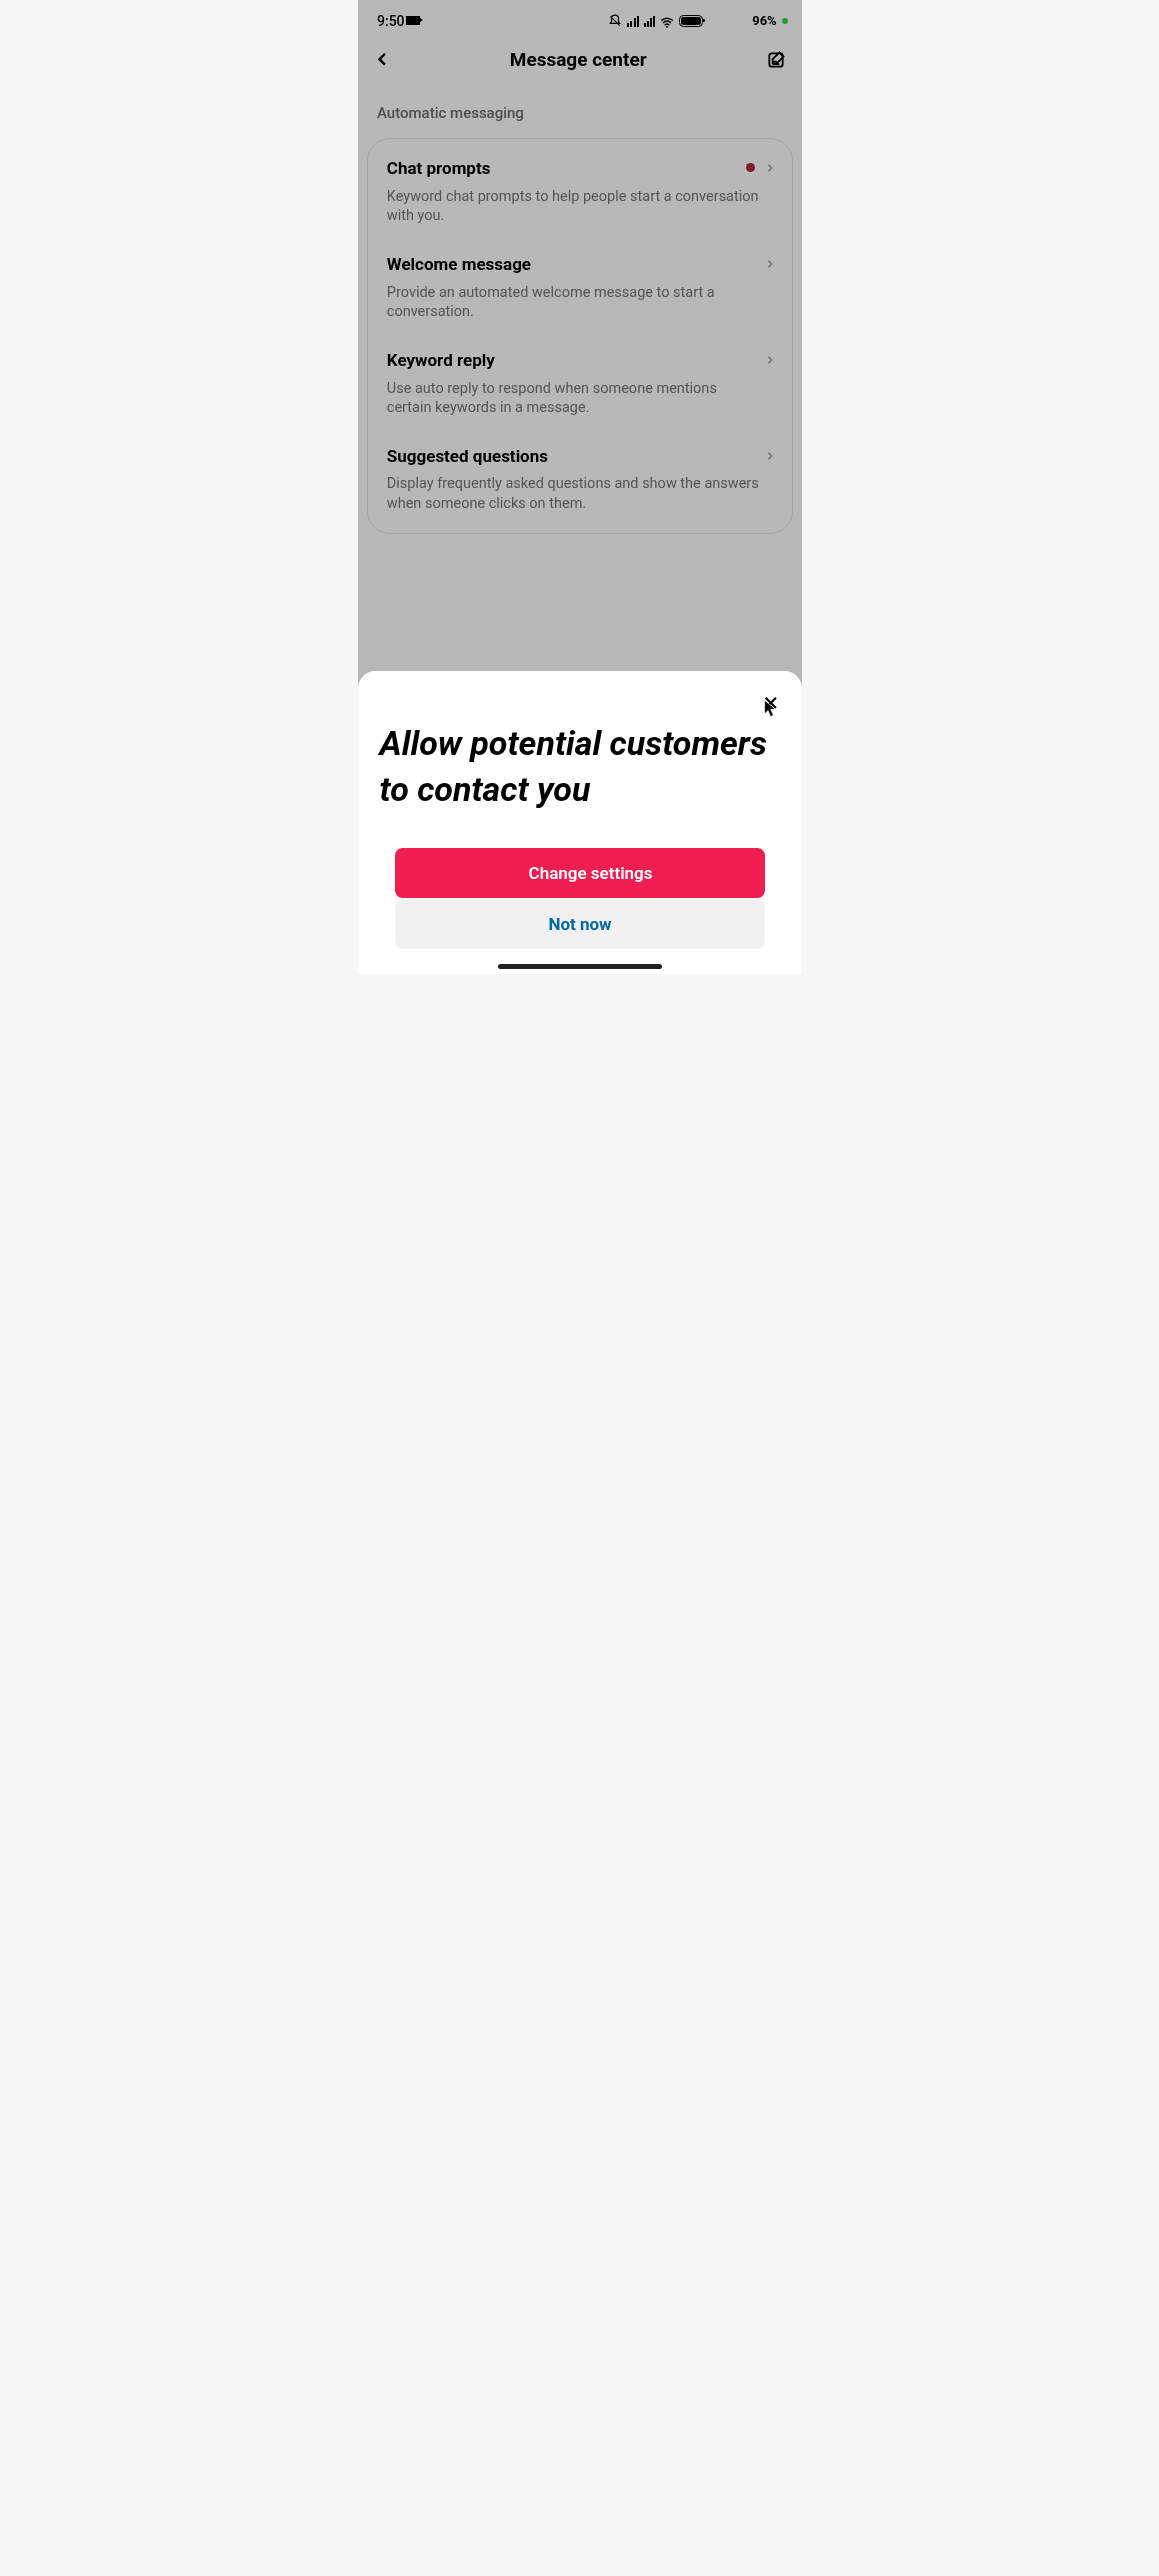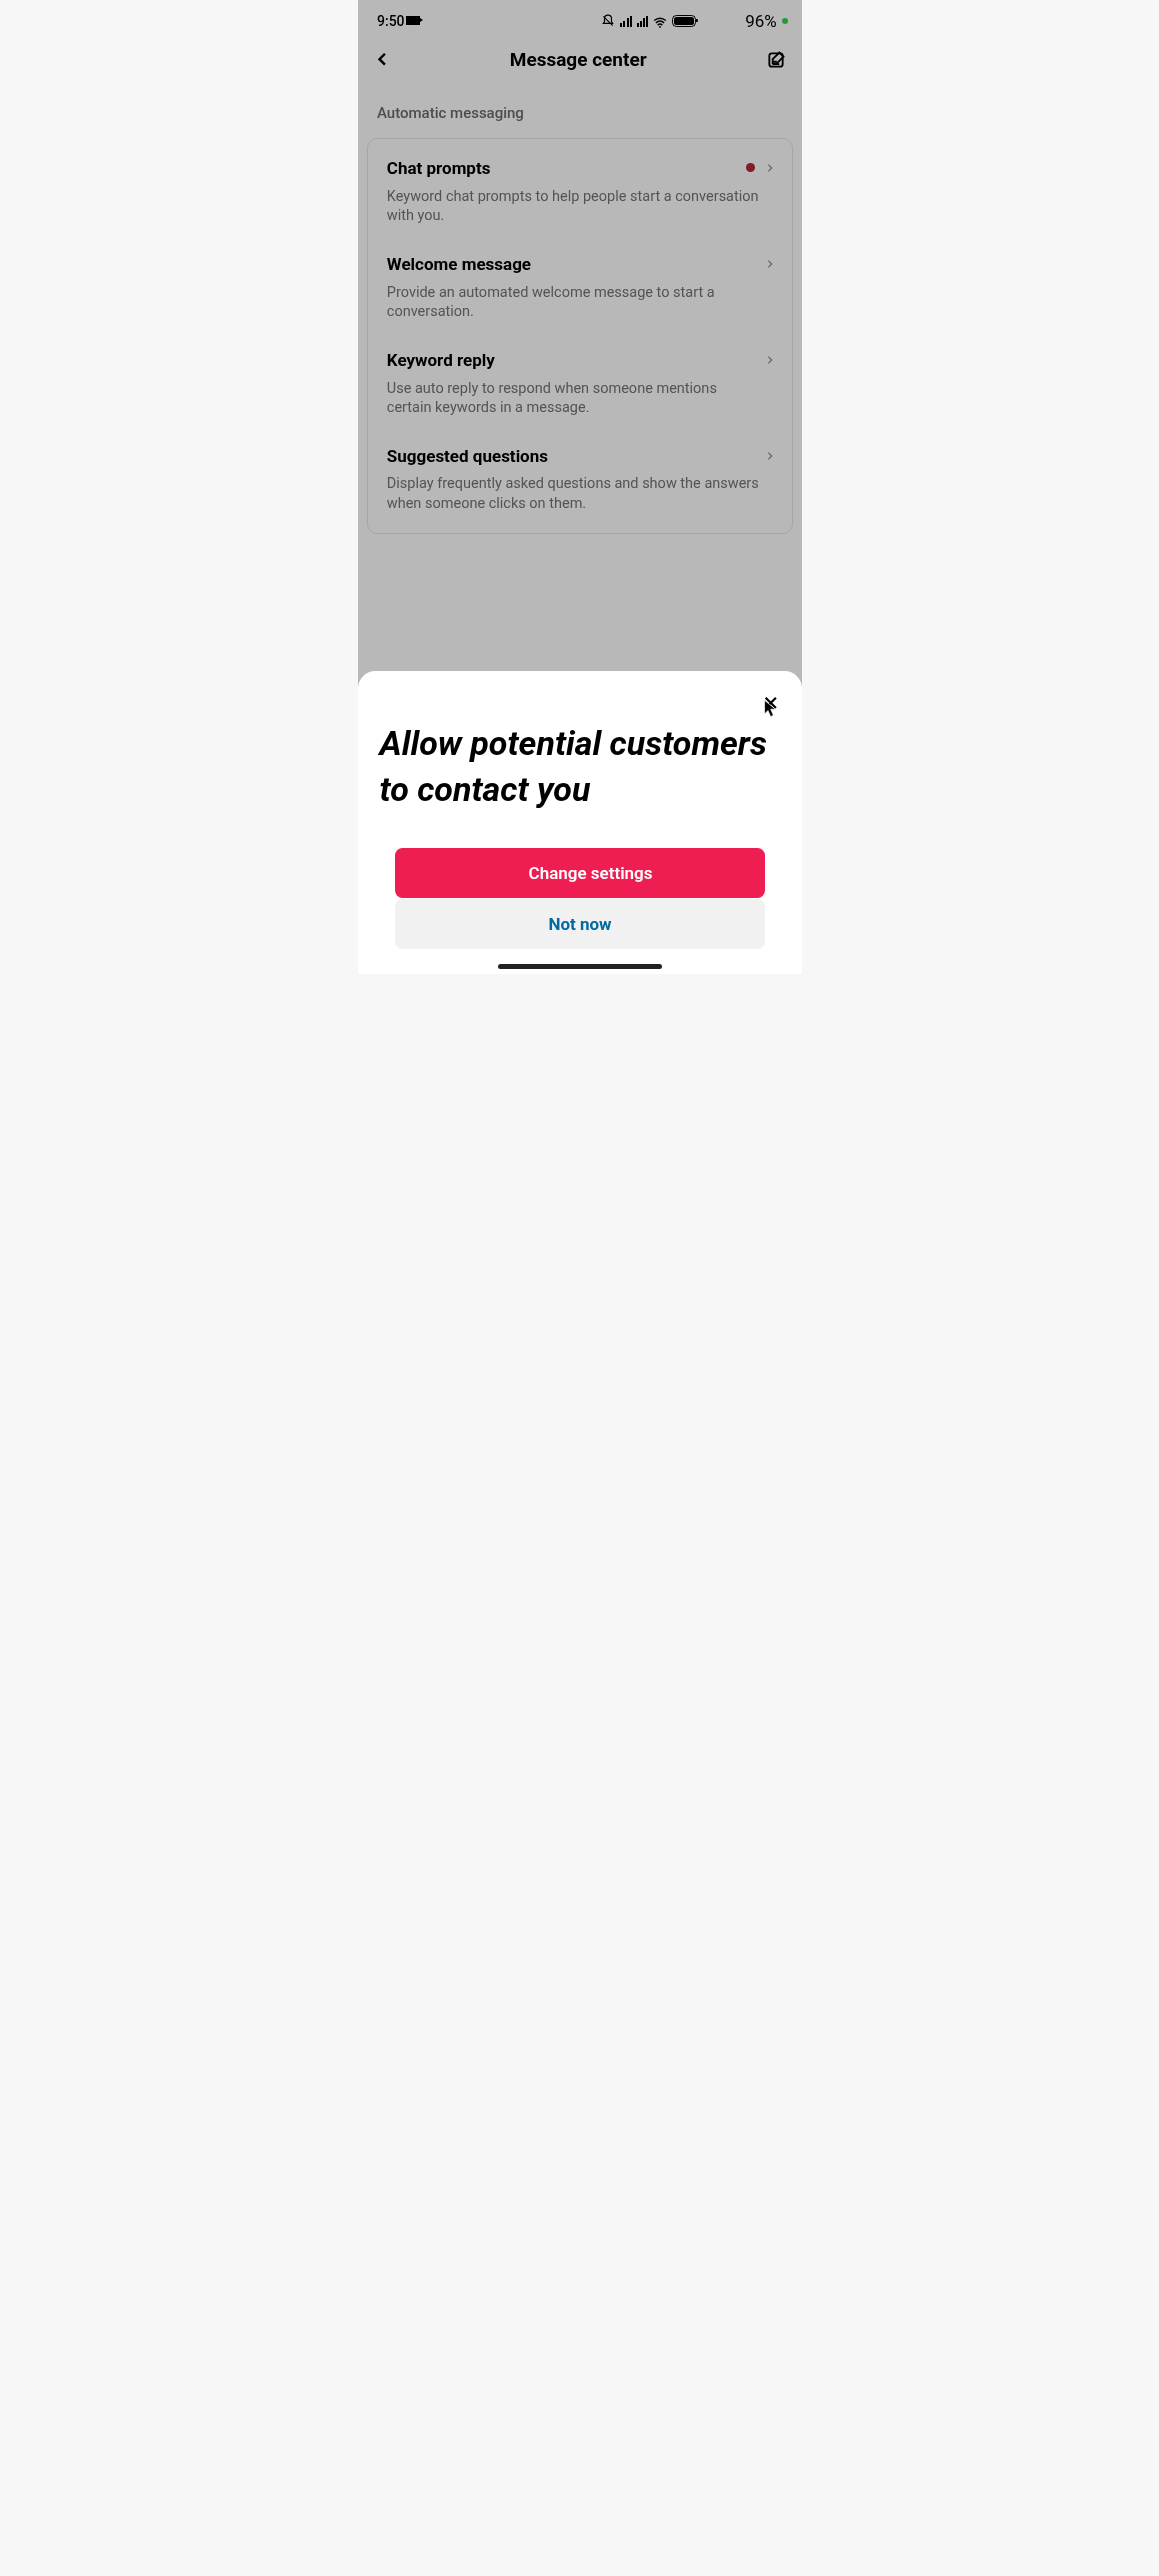--- a/index.html
+++ b/index.html
@@ -67,21 +67,21 @@
       position: relative; display:inline-block;
     }
     .battery::after {
       content:''; position:absolute; right:-3.1px; top:3.1px; width:1.9px; height:3.8px;
       background:#000; border-radius:0 1.3px 1.3px 0;
     }
     .battery .fill {
       position:absolute; left:1.3px; top:1.3px; bottom:1.3px; width: 88%;
       background:#000; border-radius:2.5px;
     }
-    .pct { font-size: 17px; font-weight: 400; margin-left: 44px;}
+    .pct { font-size: 13px; font-weight: 700; margin-left: 44px;}
     .green-dot { width: 6.3px; height: 6.3px; background:#32d74b; border-radius:50%; }
 
     
     .header {
       display: flex;
       align-items: center;
       justify-content: space-between;
       padding: 10px 16.4px 15px;
     }
     .back-icon { width: 16.4px; height: 16.4px; }
@@ -94,21 +94,21 @@
     .section-label {
       font-size: 15px;
       color: #6b6b6b;
       padding: 17.6px 19px 10px;
       font-weight: 500;
     }
     .card {
       margin: 6.3px 8.8px 0;
       background: #fff;
       border: 0.6px solid #e5e5e5;
-      border-radius: 10px;
+      border-radius: 23px;
       padding: 5px 0;
     }
     .item {
       padding: 14px 17.6px 14px 19px;
       position: relative;
     }
     .item-head {
       display: flex;
       align-items: center;
       justify-content: space-between;

